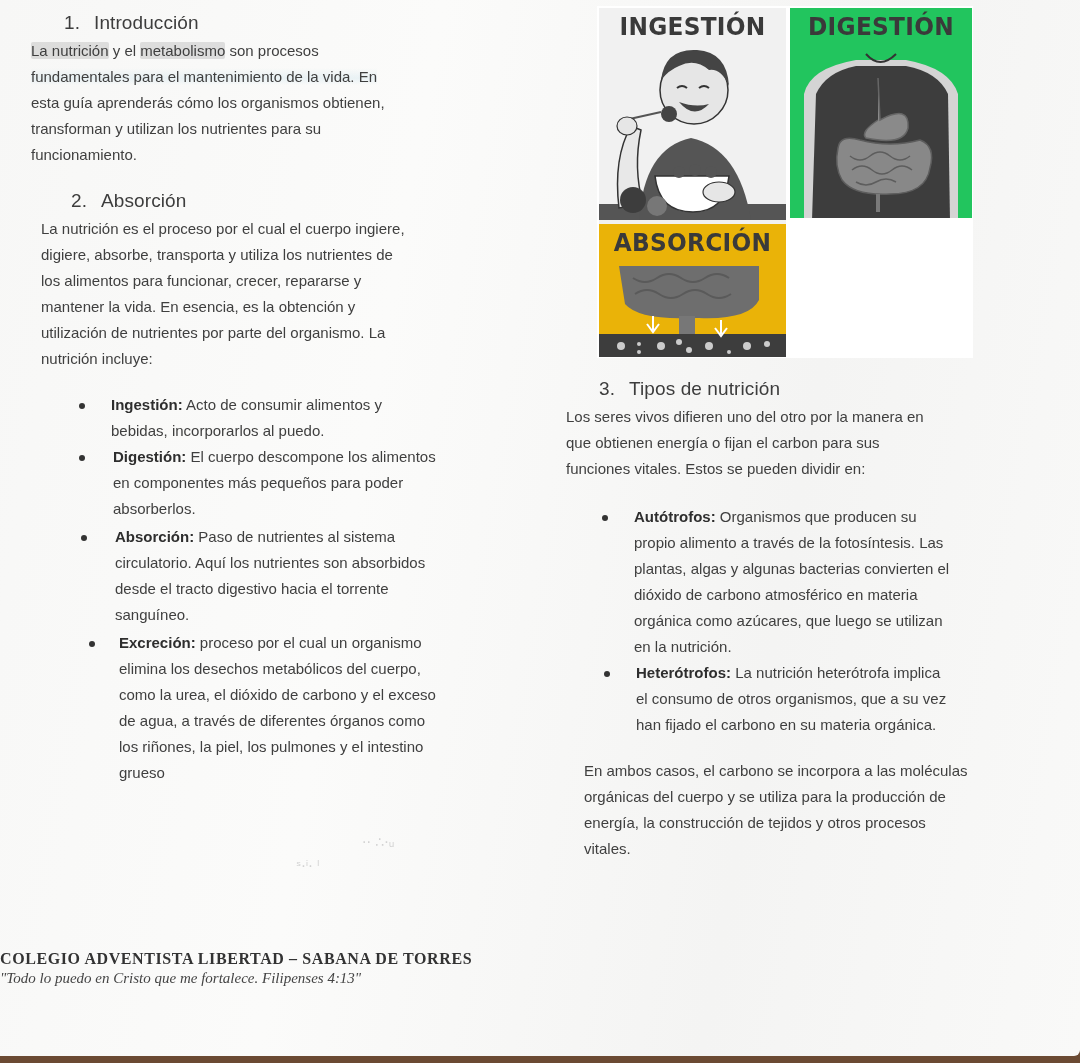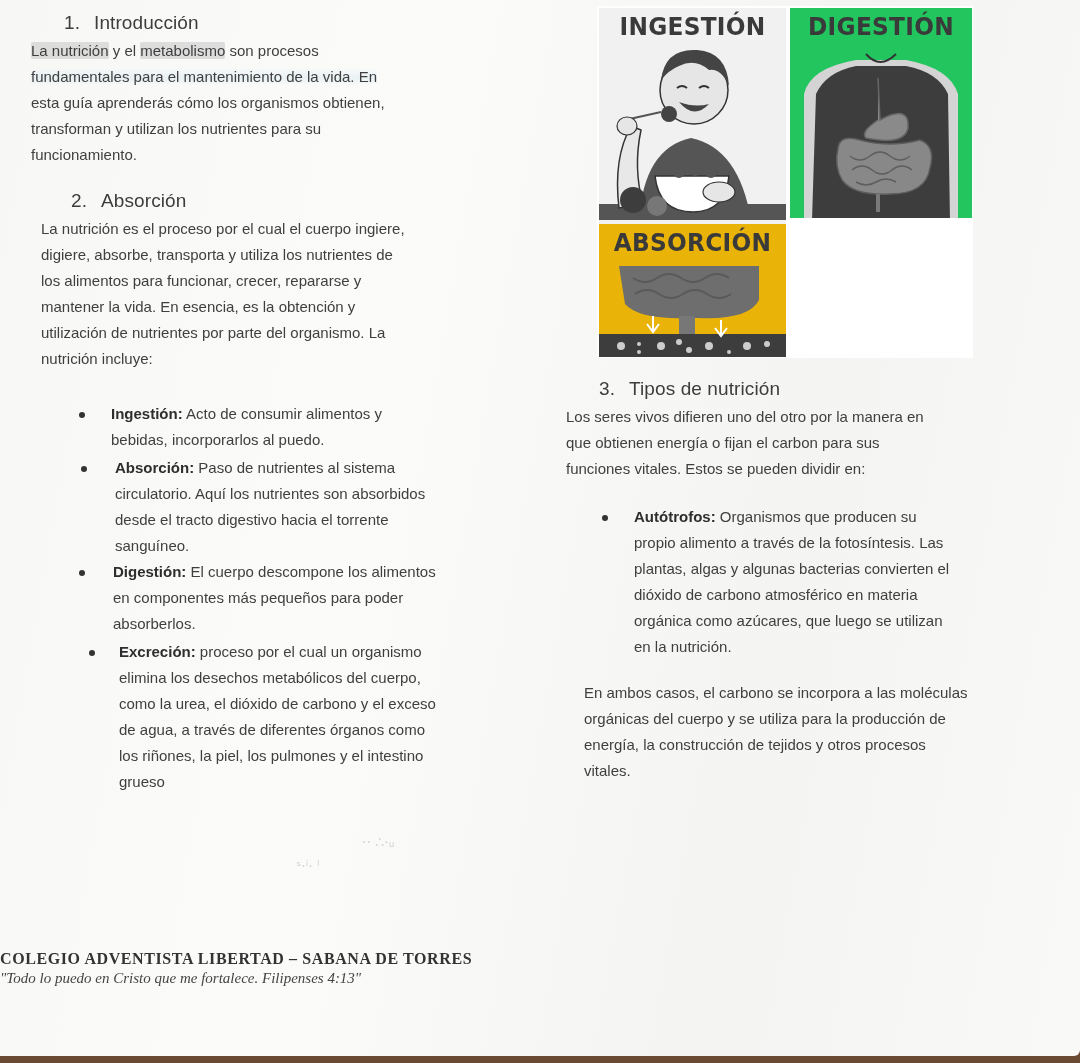--- a/index.html
+++ b/index.html
@@ -18,21 +18,21 @@
   .col-left { position: absolute; left: 31px; top: 12px; width: 470px; }
   .col-right { position: absolute; left: 566px; top: 378px; width: 460px; }
   h2.section {
     font-weight: normal; font-size: 19px; color: #3d3d3d;
     margin-bottom: 4px; letter-spacing: 0.1px;
   }
   h2.section .num { display: inline-block; width: 30px; }
   p.body { font-size: 15px; line-height: 26px; color: #3f3f3f; }
   .hl { background: rgba(150,150,150,0.28); border-radius: 2px; }
   .hl-blue { background: linear-gradient(180deg, rgba(200,225,235,0) 0%, rgba(200,225,235,0.35) 60%, rgba(200,225,235,0) 100%); }
-  ul.bullets { list-style: none; margin-top: 29px; }
+  ul.bullets { list-style: none; margin-top: 20px; }
   ul.bullets li { position: relative; font-size: 15px; line-height: 26px; color: #3f3f3f; }
   ul.bullets li .dot {
     position: absolute; width: 6px; height: 6px; border-radius: 50%; background: #333; top: 11px;
   }
   ul.bullets li b { color: #2e2e2e; font-weight: bold; }
   .footer { position: absolute; left: 0; width: 1080px; top: 950px; text-align: left; }
   .footer .school {
     font-family: "Liberation Serif", "DejaVu Serif", serif; font-weight: bold;
     font-size: 16px; letter-spacing: 0.6px; color: #333;
   }
@@ -81,32 +81,32 @@
       <span>utilización de nutrientes por parte del organismo. La</span><br>
       <span>nutrición incluye:</span>
     </p>
 
     <ul class="bullets" style="margin-left:40px">
       <li style="padding-left:40px">
         <span class="dot" style="left:8px"></span>
         <b>Ingestión:</b><span> Acto de consumir alimentos y</span><br>
         <span>bebidas, incorporarlos al puedo.</span>
       </li>
+      <li style="padding-left:42px">
+        <span class="dot" style="left:8px"></span>
+        <b>Digestión:</b><span> El cuerpo descompone los alimentos</span><br>
+        <span>en componentes más pequeños para poder</span><br>
+        <span>absorberlos.</span>
+      </li>
       <li style="padding-left:44px; margin-top:2px">
         <span class="dot" style="left:10px"></span>
         <b>Absorción:</b><span> Paso de nutrientes al sistema</span><br>
         <span>circulatorio. Aquí los nutrientes son absorbidos</span><br>
         <span>desde el tracto digestivo hacia el torrente</span><br>
         <span>sanguíneo.</span>
-      </li>
-      <li style="padding-left:42px">
-        <span class="dot" style="left:8px"></span>
-        <b>Digestión:</b><span> El cuerpo descompone los alimentos</span><br>
-        <span>en componentes más pequeños para poder</span><br>
-        <span>absorberlos.</span>
       </li>
       <li style="padding-left:48px; margin-top:2px">
         <span class="dot" style="left:18px"></span>
         <b>Excreción:</b><span> proceso por el cual un organismo</span><br>
         <span>elimina los desechos metabólicos del cuerpo,</span><br>
         <span>como la urea, el dióxido de carbono y el exceso</span><br>
         <span>de agua, a través de diferentes órganos como</span><br>
         <span>los riñones, la piel, los pulmones y el intestino</span><br>
         <span>grueso</span>
       </li>
@@ -189,20 +189,26 @@
     <ul class="bullets" style="margin-left:32px; margin-top:22px">
       <li style="padding-left:36px">
         <span class="dot" style="left:4px"></span>
         <b>Autótrofos:</b><span> Organismos que producen su</span><br>
         <span>propio alimento a través de la fotosíntesis. Las</span><br>
         <span>plantas, algas y algunas bacterias convierten el</span><br>
         <span>dióxido de carbono atmosférico en materia</span><br>
         <span>orgánica como azúcares, que luego se utilizan</span><br>
         <span>en la nutrición.</span>
       </li>
+      <li style="padding-left:38px">
+        <span class="dot" style="left:6px"></span>
+        <b>Heterótrofos:</b><span> La nutrición heterótrofa implica</span><br>
+        <span>el consumo de otros organismos, que a su vez</span><br>
+        <span>han fijado el carbono en su materia orgánica.</span>
+      </li>
     </ul>
     <p class="body" style="margin-left:18px; margin-top:20px">
       <span>En ambos casos, el carbono se incorpora a las moléculas</span><br>
       <span>orgánicas del cuerpo y se utiliza para la producción de</span><br>
       <span>energía, la construcción de tejidos y otros procesos</span><br>
       <span>vitales.</span>
     </p>
   </div>
 
   <div class="footer">

